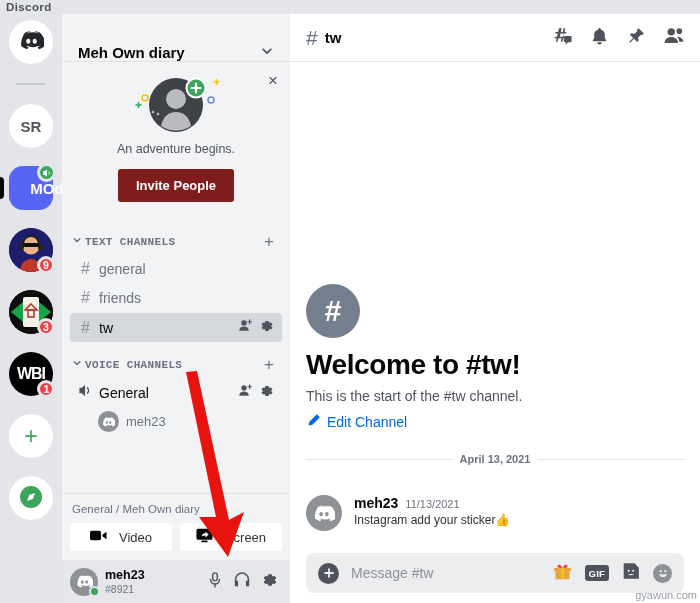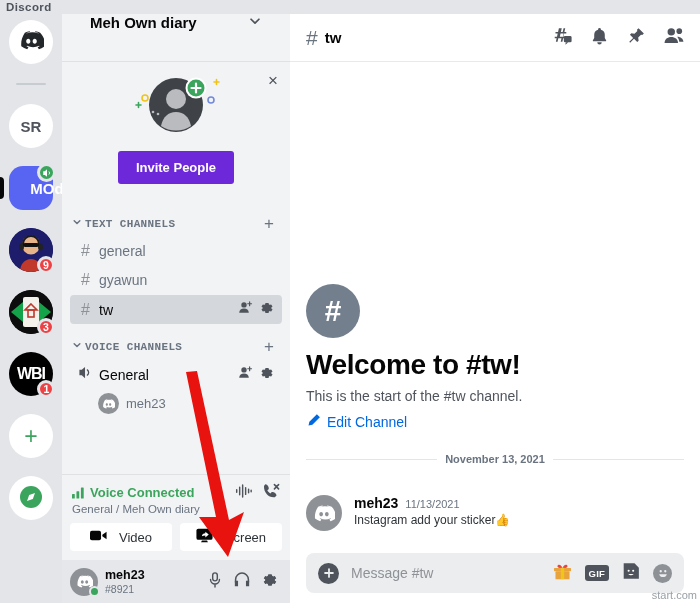--- a/index.html
+++ b/index.html
@@ -43,36 +43,36 @@
     width:19px; height:19px; border-radius:50%; padding:0;
   }
   .pill {
     position:absolute; left:-9px; top:50%; transform:translateY(-50%);
     width:4px; height:22px; background:#060607; border-radius:0 4px 4px 0;
   }
 
   
   .sidebar { position:absolute; left:62px; top:14px; width:228px; height:589px; background:#f2f3f5; }
   .guild-header {
-    height:48px; display:flex; align-items:flex-start; justify-content:space-between;
-    padding:0 28px; border-bottom:1px solid #e0e1e3; background:#f2f3f5;
+    height:48px; display:flex; align-items:flex-end; justify-content:space-between;
+    padding:0 16px; border-bottom:1px solid #e0e1e3; background:#f2f3f5;
   }
   .guild-name { font-size:15px; font-weight:bold; color:#060607; }
   .chev { color:#4f545c; font-size:13px; }
 
   
   .promo { position:relative; padding:12px 10px 14px; text-align:center; background:#f2f3f5; }
   .promo-close {
     position:absolute; right:12px; top:10px; color:#4f545c;
     font-size:17px; line-height:1; font-weight:300;
   }
   .promo-art { height:62px; display:flex; align-items:center; justify-content:center; position:relative; }
   .promo-text { font-size:12.5px; color:#4f545c; line-height:1.45; margin-top:4px; }
   .invite-btn {
-    display:inline-block; margin-top:11px; background:#6d28d9; color:#fff;
+    display:inline-block; margin-top:11px; background:#7f1d1d; color:#fff;
     font-size:13px; font-weight:bold; padding:9px 18px; border-radius:3px;
   }
 
   
   .chan-scroll { padding:4px 0 0; }
   .cat {
     display:flex; align-items:center; justify-content:space-between;
     padding:13px 16px 4px 10px;
   }
   .cat-left { display:flex; align-items:center; gap:3px;font-family:Liberation Mono, monospace; }
@@ -292,20 +292,21 @@
           <path d="M95 9.5v9M90.5 14h9" stroke="#fff" stroke-width="2.2" stroke-linecap="round"></path>
           <circle cx="44" cy="24" r="3" fill="none" stroke="#f0c419" stroke-width="1.6"></circle>
           <circle cx="110" cy="26" r="3" fill="none" stroke="#7289da" stroke-width="1.6"></circle>
           <path d="M35 31h5M37.5 28.5v5" stroke="#3ba55d" stroke-width="1.6" stroke-linecap="round"></path>
           <path d="M113 8h5M115.5 5.5v5" stroke="#f0c419" stroke-width="1.6" stroke-linecap="round"></path>
           <circle cx="52" cy="38" r="1.3" fill="#b9bbbe"></circle>
             <circle cx="57" cy="40" r="1.3" fill="#b9bbbe"></circle>
         </svg>
       </div>
       <div class="promo-text">
+        <div>An adventure begins.</div>
       </div>
       <div class="invite-btn">Invite People</div>
     </div>
 
     <div class="chan-scroll">
 
       <div class="cat">
         <div class="cat-left">
           <span class="cat-caret">
             <svg width="10" height="10" viewBox="0 0 16 16" fill="none" stroke="#6a7480" stroke-width="2.4" stroke-linecap="round" stroke-linejoin="round">
@@ -317,21 +318,21 @@
         <span class="cat-plus">+</span>
       </div>
 
       <div class="chan">
         <span class="chan-hash">#</span>
         <span class="chan-name">general</span>
       </div>
 
       <div class="chan">
         <span class="chan-hash">#</span>
-        <span class="chan-name">gyawun</span>
+        <span class="chan-name">friends</span>
       </div>
 
       <div class="chan active">
         <span class="chan-hash">#</span>
         <span class="chan-name">tw</span>
         <span class="chan-tools">
           <span>
             <svg width="15" height="15" viewBox="0 0 20 20" fill="#4f545c">
                 <circle cx="8" cy="6.5" r="3.6"></circle>
                 <path d="M1.6 17c0-3.6 2.9-5.6 6.4-5.6s6.4 2 6.4 5.6z"></path>
@@ -388,43 +389,20 @@
         <span class="vm-avatar">
           <svg width="13" height="10" viewBox="0 0 24 18" fill="#fff">
               <path d="M20.3 1.6A19 19 0 0 0 15.6.2l-.2.5c1.6.4 2.8 1 4 1.7a16.4 16.4 0 0 0-12.8 0c1.2-.7 2.4-1.3 4-1.7L10.3.2a19 19 0 0 0-4.7 1.4C2.6 6 1.8 10.3 2.2 14.5a19 19 0 0 0 5.7 2.9l1.2-1.9c-.7-.3-1.3-.6-1.9-1l.5-.4a13.6 13.6 0 0 0 11.6 0l.5.4c-.6.4-1.2.7-1.9 1l1.2 1.9a19 19 0 0 0 5.7-2.9c.5-4.9-.8-9.1-4.5-12.9zM8.9 12c-1.1 0-2-1-2-2.3s.9-2.3 2-2.3 2 1 2 2.3-.9 2.3-2 2.3zm6.2 0c-1.1 0-2-1-2-2.3s.9-2.3 2-2.3 2 1 2 2.3-.9 2.3-2 2.3z"></path>
             </svg>
         </span>
         <span class="vm-name">meh23</span>
       </div>
     </div>
 
     <div class="voice-panel">
-      <div class="vc-row">
-        <span style="margin-right:5px;display:flex;">
-          <svg width="13" height="12" viewBox="0 0 14 12" fill="#3ba55d">
-              <rect x="0" y="7" width="3" height="5" rx=".6"></rect>
-              <rect x="4.8" y="4" width="3" height="8" rx=".6"></rect>
-              <rect x="9.6" y="0" width="3" height="12" rx=".6"></rect>
-            </svg>
-        </span>
-        <span class="vc-title">Voice Connected</span>
-        <span class="vc-icons">
-          <span>
-            <svg width="17" height="14" viewBox="0 0 20 16" stroke="#4f545c" stroke-width="1.7" stroke-linecap="round">
-              <path d="M2 6.5v3M5.5 3.5v9M9 1v14M12.5 4v8M16 6v4M19 7v2"></path>
-            </svg>
-          </span>
-          <span>
-            <svg width="17" height="15" viewBox="0 0 20 18" fill="#4f545c">
-              <path d="M2.5 1.5c3 0 5 4.5 4 6l-1.5 1.3c.8 1.7 2 2.9 3.7 3.7L10 11c1.5-1 6 1 6 4l-2 2C7 18 .5 11.5 1 3.5z"></path>
-              <path d="M13.5 2l5 5M18.5 2l-5 5" stroke="#4f545c" stroke-width="1.9" stroke-linecap="round" fill="none"></path>
-            </svg>
-          </span>
-        </span>
-      </div>
       <div class="vc-sub">General / Meh Own diary</div>
       <div class="vc-btns">
         <div class="vc-btn">
           <span>
             <svg width="17" height="13" viewBox="0 0 20 14" fill="#060607">
                 <rect x="0" y="1.5" width="13" height="11" rx="2.2"></rect>
                 <path d="M14.5 6l5-3.5v9L14.5 8z"></path>
               </svg>
           </span>
           <span>Video</span>
@@ -522,21 +500,21 @@
             <svg width="15" height="15" viewBox="0 0 16 16" fill="#0068e0">
                 <path d="M11.6 1.2l3.2 3.2-8 8-4.1.9.9-4.1z"></path>
               </svg>
           </span>
           <span>Edit Channel</span>
         </div>
       </div>
 
       <div class="divider">
         <span class="line"></span>
-        <span class="dlabel">November 13, 2021</span>
+        <span class="dlabel">April 13, 2021</span>
         <span class="line"></span>
       </div>
 
       <div class="message">
         <span class="msg-avatar">
           <svg width="22" height="17" viewBox="0 0 24 18" fill="#fff">
               <path d="M20.3 1.6A19 19 0 0 0 15.6.2l-.2.5c1.6.4 2.8 1 4 1.7a16.4 16.4 0 0 0-12.8 0c1.2-.7 2.4-1.3 4-1.7L10.3.2a19 19 0 0 0-4.7 1.4C2.6 6 1.8 10.3 2.2 14.5a19 19 0 0 0 5.7 2.9l1.2-1.9c-.7-.3-1.3-.6-1.9-1l.5-.4a13.6 13.6 0 0 0 11.6 0l.5.4c-.6.4-1.2.7-1.9 1l1.2 1.9a19 19 0 0 0 5.7-2.9c.5-4.9-.8-9.1-4.5-12.9zM8.9 12c-1.1 0-2-1-2-2.3s.9-2.3 2-2.3 2 1 2 2.3-.9 2.3-2 2.3zm6.2 0c-1.1 0-2-1-2-2.3s.9-2.3 2-2.3 2 1 2 2.3-.9 2.3-2 2.3z"></path>
             </svg>
         </span>
         <span>
@@ -584,14 +562,14 @@
             </svg>
         </span>
       </span>
     </div>
   </div>
 
   <svg class="arrow-overlay" viewBox="0 0 700 603">
     <path d="M186 372 L197 371 L229 520 L244 512 L228 557 L199 517 L216 517 Z" fill="#e8130f"></path>
   </svg>
 
-  <div class="watermark">start.com</div>
+  <div class="watermark">gyawun.com</div>
 </div>
 
 </body></html>

